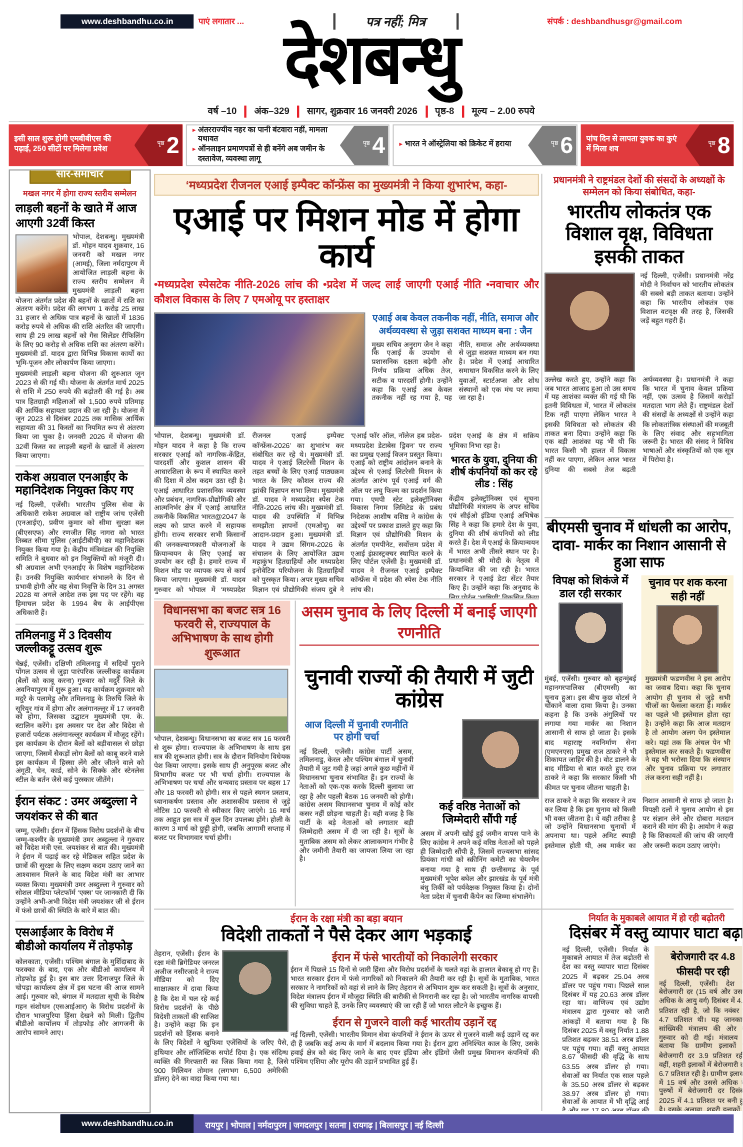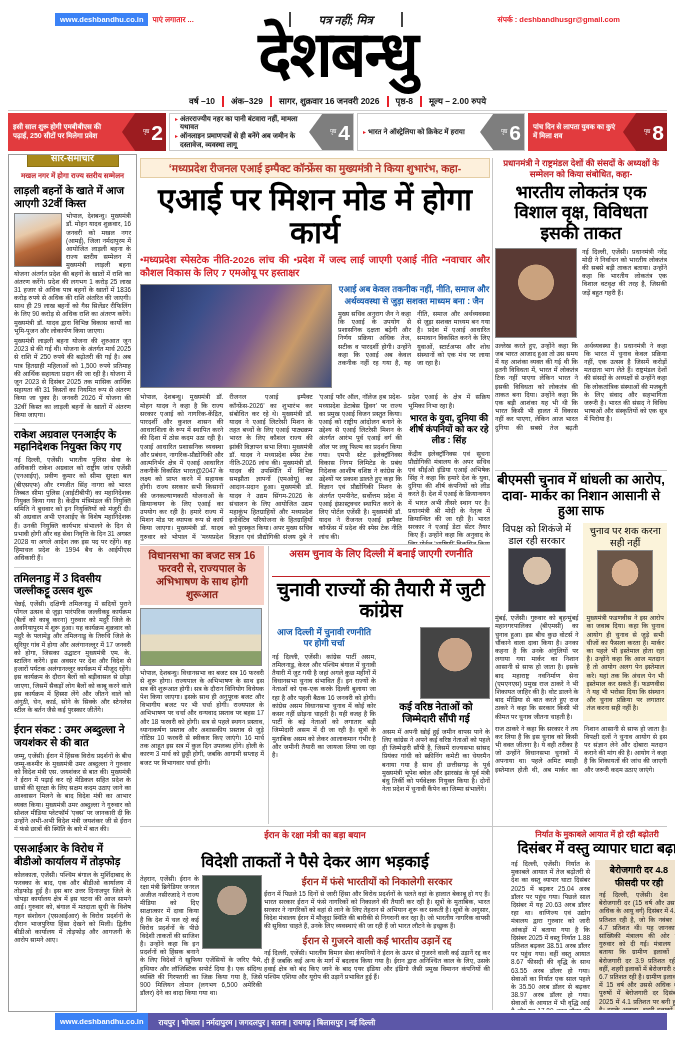--- a/index.html
+++ b/index.html
@@ -3,21 +3,21 @@
 <meta charset="utf-8">
 <style>
   *{margin:0;padding:0;box-sizing:border-box}
   html,body{background:#e9e9e9}
   body{font-family:"Liberation Sans","DejaVu Sans",sans-serif;color:#1a1a1a}
   .page{position:relative;width:675px;height:1043px;background:#fff;margin:0 auto;overflow:hidden}
 
   
   .topbar{position:absolute;top:11px;left:55px;right:55px;height:16px;display:flex;justify-content:space-between;align-items:center;font-size:7.5px}
   .tb-left{display:flex;align-items:center}
-  .site-box{background:#3b82f6;color:#fff;font-weight:bold;padding:2px 5px}
+  .site-box{background:#0f172a;color:#fff;font-weight:bold;padding:2px 19px}
   .promo{color:#e8212a;font-weight:bold;margin-left:4px}
   .slogan{font-family:"Liberation Serif","DejaVu Serif",serif;font-weight:bold;font-style:italic;font-size:11.5px;padding:0 28px;border-left:2.5px solid #444;border-right:2.5px solid #444}
   .contact{color:#e8212a;font-weight:bold}
 
   
   .masthead{position:absolute;top:20px;left:0;right:0;text-align:center;font-weight:900;font-size:63px;line-height:1.1;letter-spacing:-2px;color:#000}
   .dateline{position:absolute;top:96px;left:0;right:0;display:flex;justify-content:center;font-size:8.5px;font-weight:bold}
   .dateline span{padding:0 7px;border-right:2px solid #e8212a;line-height:1.3}
   .dateline span:last-child{border-right:none}
   .rule-top{position:absolute;left:8px;right:8px;top:110px;height:1px;background:#cfcfcf}
@@ -77,45 +77,45 @@
   .modi-row{display:flex;gap:5px}
   .modi-photo{width:82px;height:90px;background:radial-gradient(circle at 50% 38%,#caa27e 0 26%,#5a3a34 27% 100%),#3a2a28}
   .modi-row .body{flex:1}
   .modi-b2{column-count:2;column-gap:6px;margin-top:4px;height:152px}
 
   
   .bmc{position:absolute;left:495px;top:472px;width:172px;height:352px;overflow:hidden}
   .bmc-h{font-size:13px;font-weight:900;text-align:center;line-height:1.2;margin-bottom:4px;color:#000}
   .bmc-row{display:flex;gap:5px}
   .bmc-col{width:84px}
-  .bmc-col .sh{font-size:9.8px;font-weight:normal;text-align:center;line-height:1.2;margin-bottom:2px;color:#000}
+  .bmc-col .sh{font-size:9.8px;font-weight:bold;text-align:center;line-height:1.2;margin-bottom:2px;color:#000}
   .bmc-col.cream{background:#fbf3da;padding:2px 3px;width:84px}
   .raj-photo{width:58px;height:64px;margin:0 auto 2px;display:block;background:radial-gradient(circle at 50% 35%,#d8c0a8 0 28%,#3c3c44 29% 100%),#2c2c34}
   .fad-photo{width:56px;height:62px;margin:0 auto 2px;display:block;background:radial-gradient(circle at 50% 36%,#d8b090 0 28%,#6b5648 29% 100%),#55443a}
   .bmc-b2{column-count:2;column-gap:6px;margin-top:4px;height:96px}
 
   
   .assembly{position:absolute;left:140px;top:546px;width:124px;height:278px;overflow:hidden}
   .asm-h{background:#f7d2c8;color:#8c2318;font-weight:bold;font-size:10.5px;text-align:center;line-height:1.25;padding:3px 2px;margin-bottom:3px}
   .asm-photo{width:122px;height:58px;background:linear-gradient(180deg,#bcd3e6 0 45%,#e6dcc2 46% 75%,#8aa06a 76% 100%);margin-bottom:3px}
 
   
   .congress{position:absolute;left:272px;top:546px;width:218px;height:278px;overflow:hidden}
-  .cong-k{font-size:10px;border-bottom:1px solid #c22026;padding-bottom:16px;margin-bottom:3px}
+  .cong-k{font-size:14px;border-bottom:1px solid #c22026;padding-bottom:2px;margin-bottom:20px}
   .cong-h{font-size:19px;font-weight:900;text-align:center;line-height:1.1;margin-bottom:5px;color:#000}
   .cong-row{display:flex;gap:6px}
   .cong-a{width:104px}
   .cong-a .sub-blue{font-size:8.8px;margin-bottom:3px}
   .cong-b{flex:1}
   .kharge-photo{width:70px;height:72px;float:right;margin:0 0 2px 3px;background:radial-gradient(circle at 50% 38%,#caa488 0 30%,#444 31% 100%),#333}
   .cong-b .sh{font-weight:bold;font-size:10px;text-align:center;line-height:1.25;margin:2px 0;clear:both;color:#000}
 
   
   .iran{position:absolute;left:140px;top:828px;width:350px;height:182px;overflow:hidden}
-  .iran .k-red{font-size:9px;margin-bottom:12px}
+  .iran .k-red{font-size:9px;margin-bottom:1px}
   .iran-h{font-size:16px;font-weight:900;text-align:center;line-height:1.1;margin-bottom:4px;color:#000}
   .iran-row{display:flex;gap:2px}
   .iran-a{width:122px}
   .iran-photo{width:60px;height:74px;float:right;margin:0 0 2px 3px;background:radial-gradient(circle at 50% 34%,#b8a08c 0 26%,#3a4a42 27% 100%),#2e3a34}
   .iran-b{flex:1}
   .iran-b .sh{color:#9e2a20;font-weight:bold;font-size:9.8px;text-align:center;margin-bottom:2px}
 
   
   .trade{position:absolute;left:511px;top:828px;width:172px;height:182px;overflow:hidden}
   .trade .k-red{font-size:8px;margin-bottom:1px}

